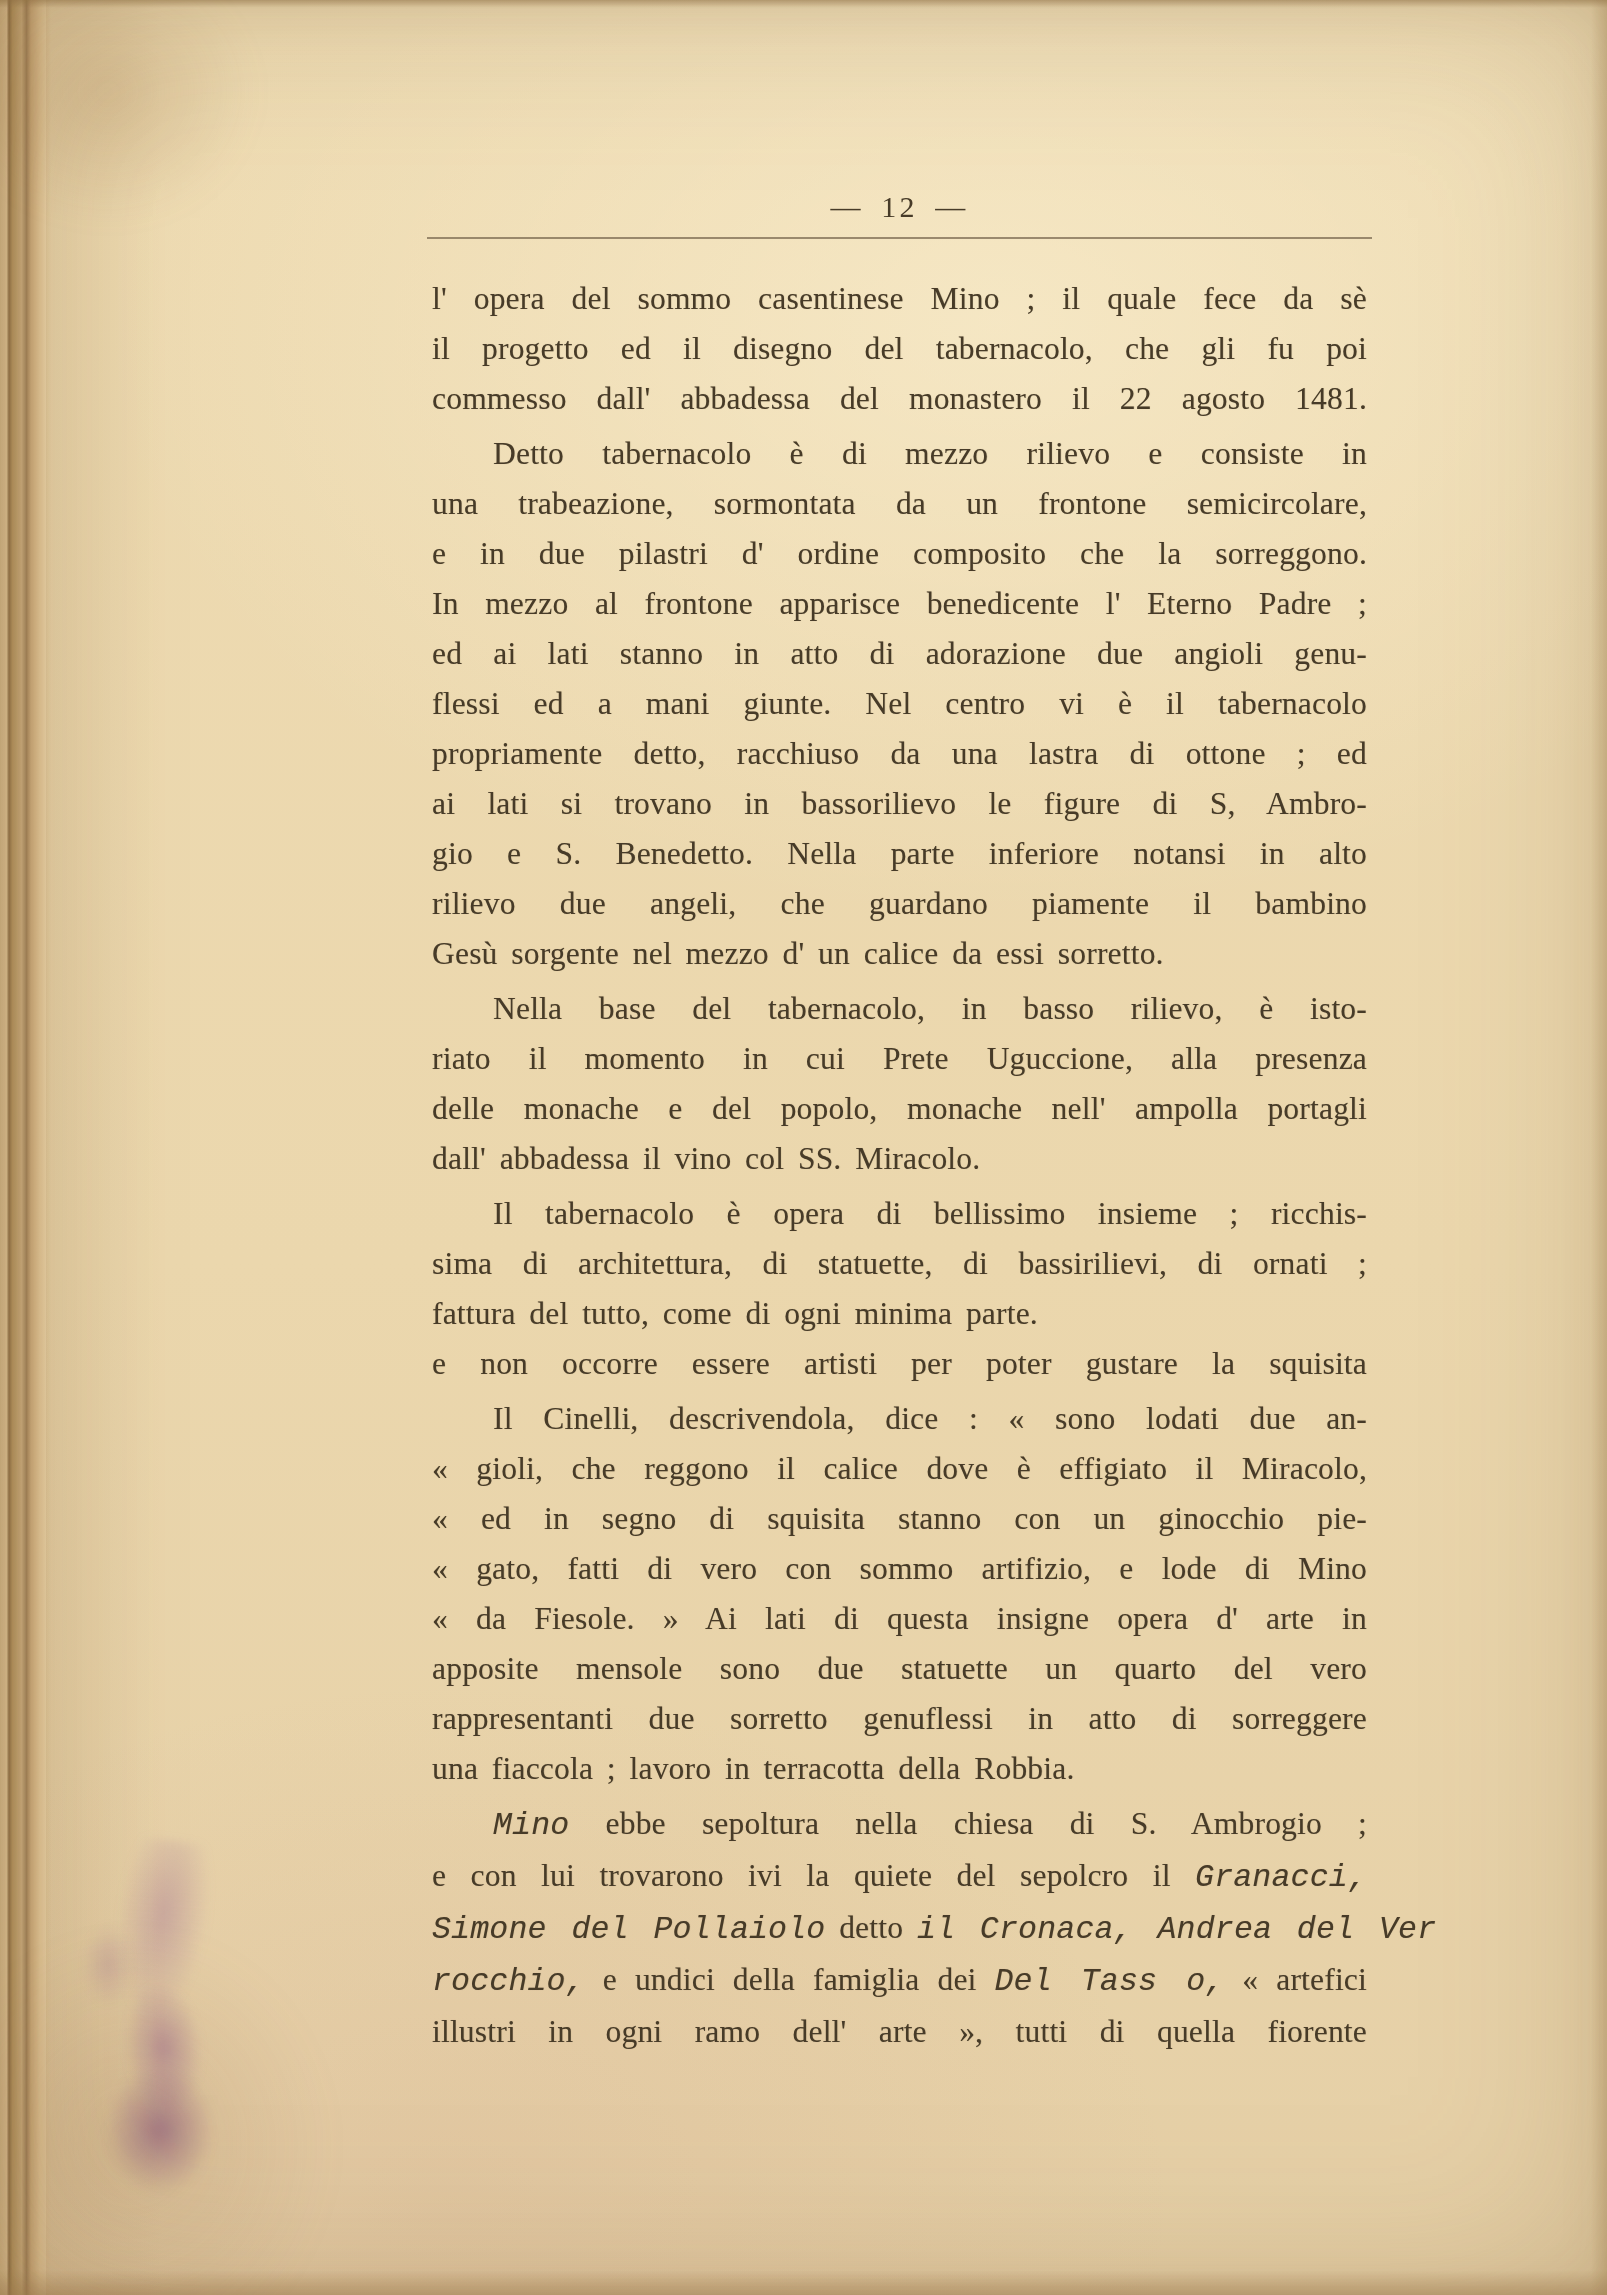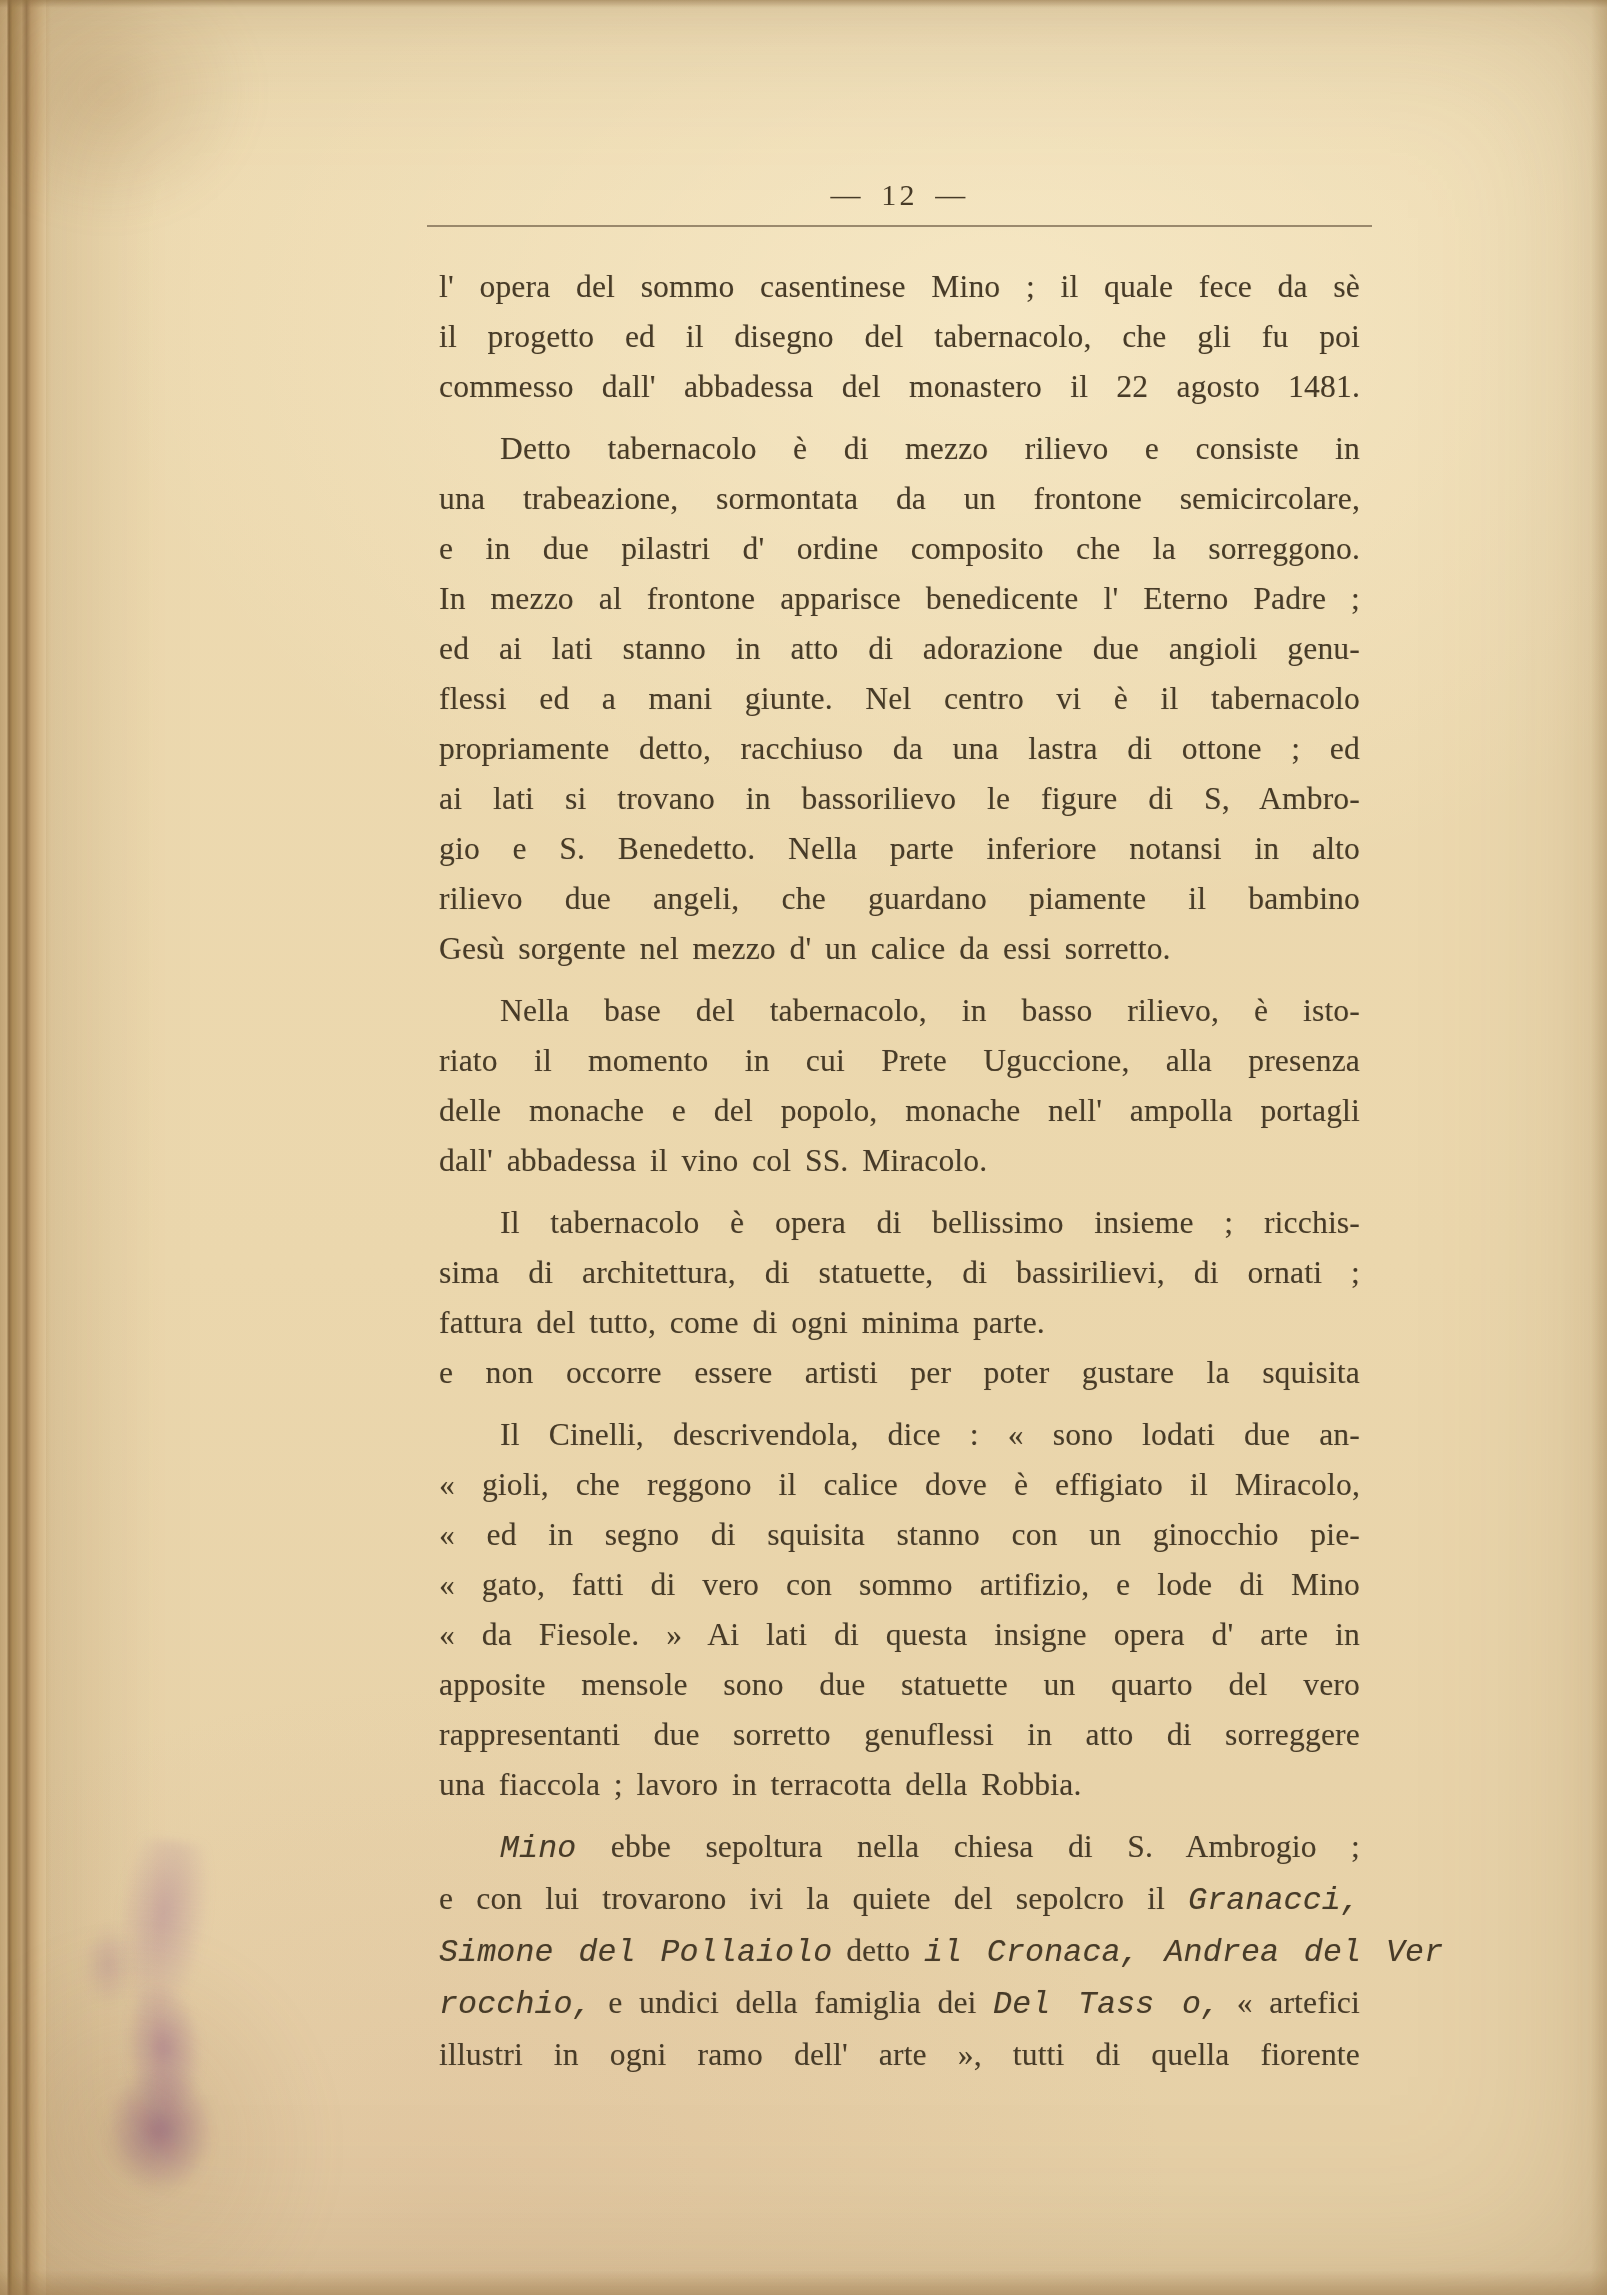--- a/index.html
+++ b/index.html
@@ -89,34 +89,35 @@
     top: 178px;
     width: 945px;
     color: var(--ink, #473b28);
   }
   .pagenum {
     text-align: center;
     font-size: 30px;
     letter-spacing: 3.3px;
     word-spacing: 6.6px;
     color: var(--ink, #473b28);
+    margin-top: 12px;
   }
   .rule {
     margin-top: 13.3px;
     height: 1.7px;
     background: var(--rule, #74624a);
     opacity: 0.7;
   }
   .text {
     margin-top: 35px;
     font-size: 31.5px;
     line-height: 50px;
     text-shadow: 0.3px 0.3px 0.7px rgba(70,55,30,0.30);
   }
-  .paragraph { margin: 12px; }
+  .paragraph { margin: 5px; }
   .line {
     white-space: nowrap;
     text-align: justify;
     text-align-last: justify;
     word-spacing: 0.18em;
     letter-spacing: 0.2px;
   }
   .line.short { text-align-last: left; }
   .line.indent { text-indent: 61px; }
   .line i { font-style: italic; font-family: Liberation Mono, monospace; }

